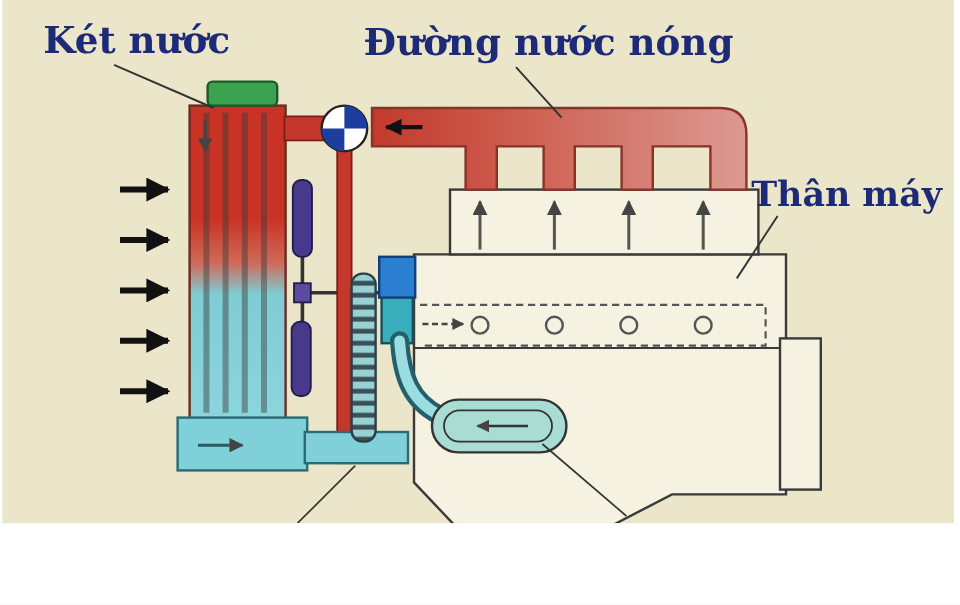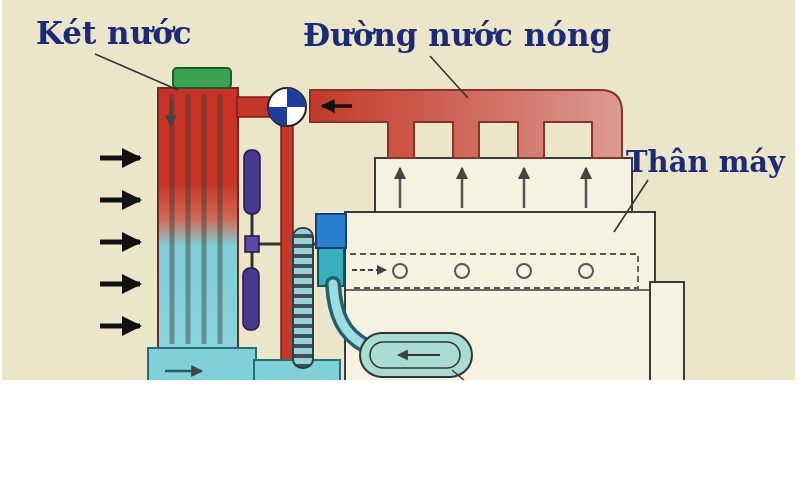--- a/index.html
+++ b/index.html
@@ -1,17 +1,17 @@
 <!DOCTYPE html>
 <html><head>
 <meta charset="utf-8">
 <style>
   html, body { margin: 0; padding: 0; background: #ffffff; }
   .stage {
-    width: 800px; height: 380px; position: relative;
+    width: 800px; height: 436px; position: relative;
     background: #eab308; overflow: hidden;
     font-family: "DejaVu Serif", "Liberation Serif", serif;
   }
   .stage svg { display: block; }
   text.lbl {
     font-family: "DejaVu Serif", "Liberation Serif", serif;
     font-weight: bold;
     fill: #1d2a78;
   }
 </style>

